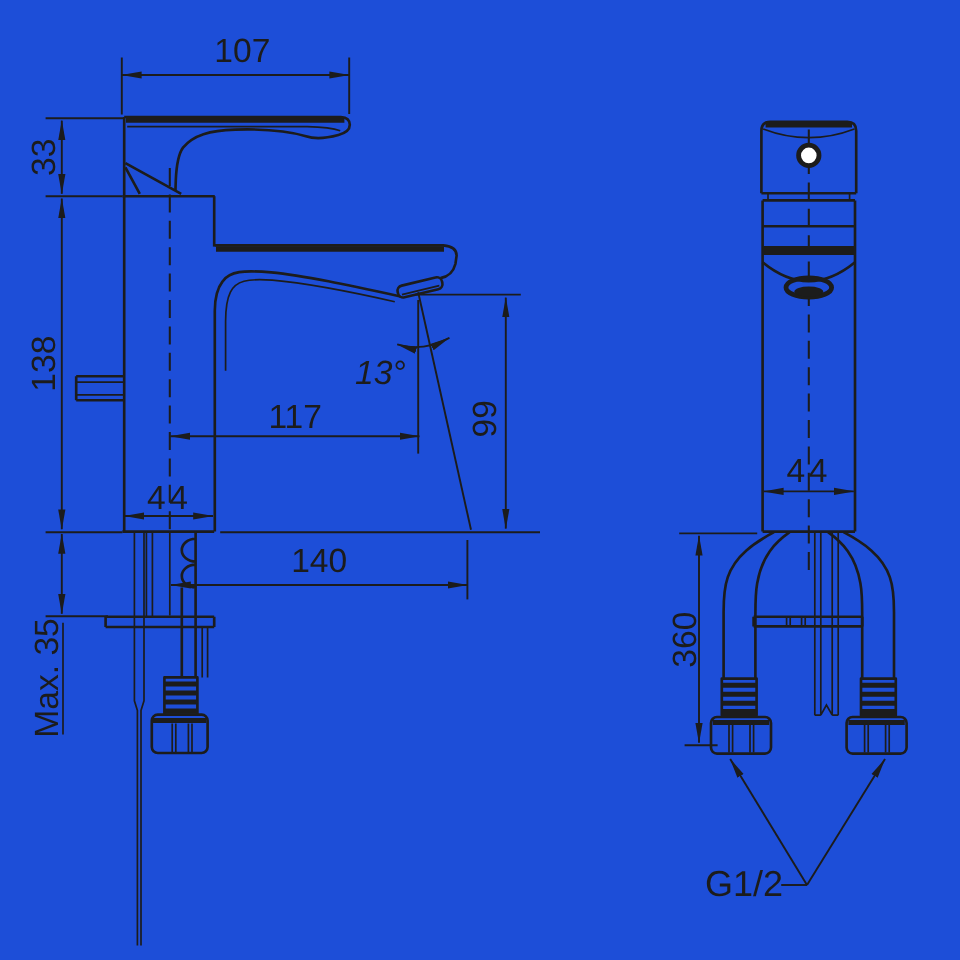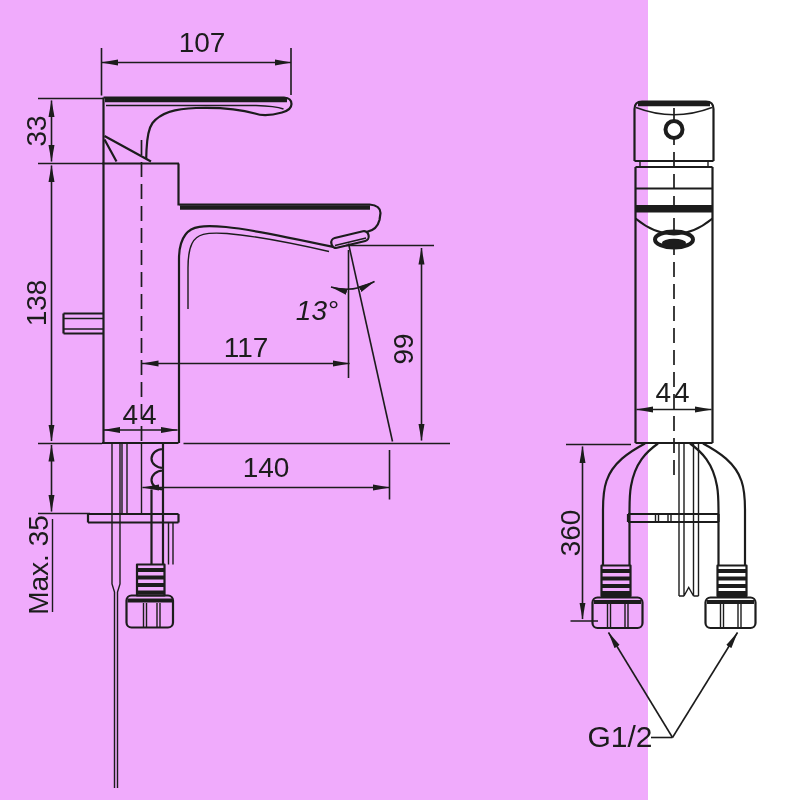--- a/index.html
+++ b/index.html
@@ -1,16 +1,16 @@
 <!DOCTYPE html>
 <html><head>
 <meta charset="utf-8">
 <style>
   html,body{margin:0;padding:0;background:#ffffff;}
-  .stage{width:648px;height:800px;position:relative;background:#f0abfc;text-decoration:underline;}
+  .stage{width:800px;height:800px;position:relative;background:#1d4ed8;text-decoration:underline;}
   svg{display:block;}
   .out{fill:none;stroke:#1c1c1c;stroke-width:2.2;stroke-linejoin:round;}
   .thin{fill:none;stroke:#1c1c1c;stroke-width:1.4;}
   .thick{fill:none;stroke:#1c1c1c;stroke-width:4.6;}
   .dim{fill:none;stroke:#1c1c1c;stroke-width:1.6;}
   .cl{fill:none;stroke:#1c1c1c;stroke-width:1.7;stroke-dasharray:15 7;}
   .stripe{fill:none;stroke:#1c1c1c;stroke-width:4.2;}
   .band{fill:#1c1c1c;stroke:none;}
   text{font-family:"Liberation Sans","DejaVu Sans",sans-serif;font-size:28px;fill:#1c1c1c;}
   .it{font-style:italic;}

